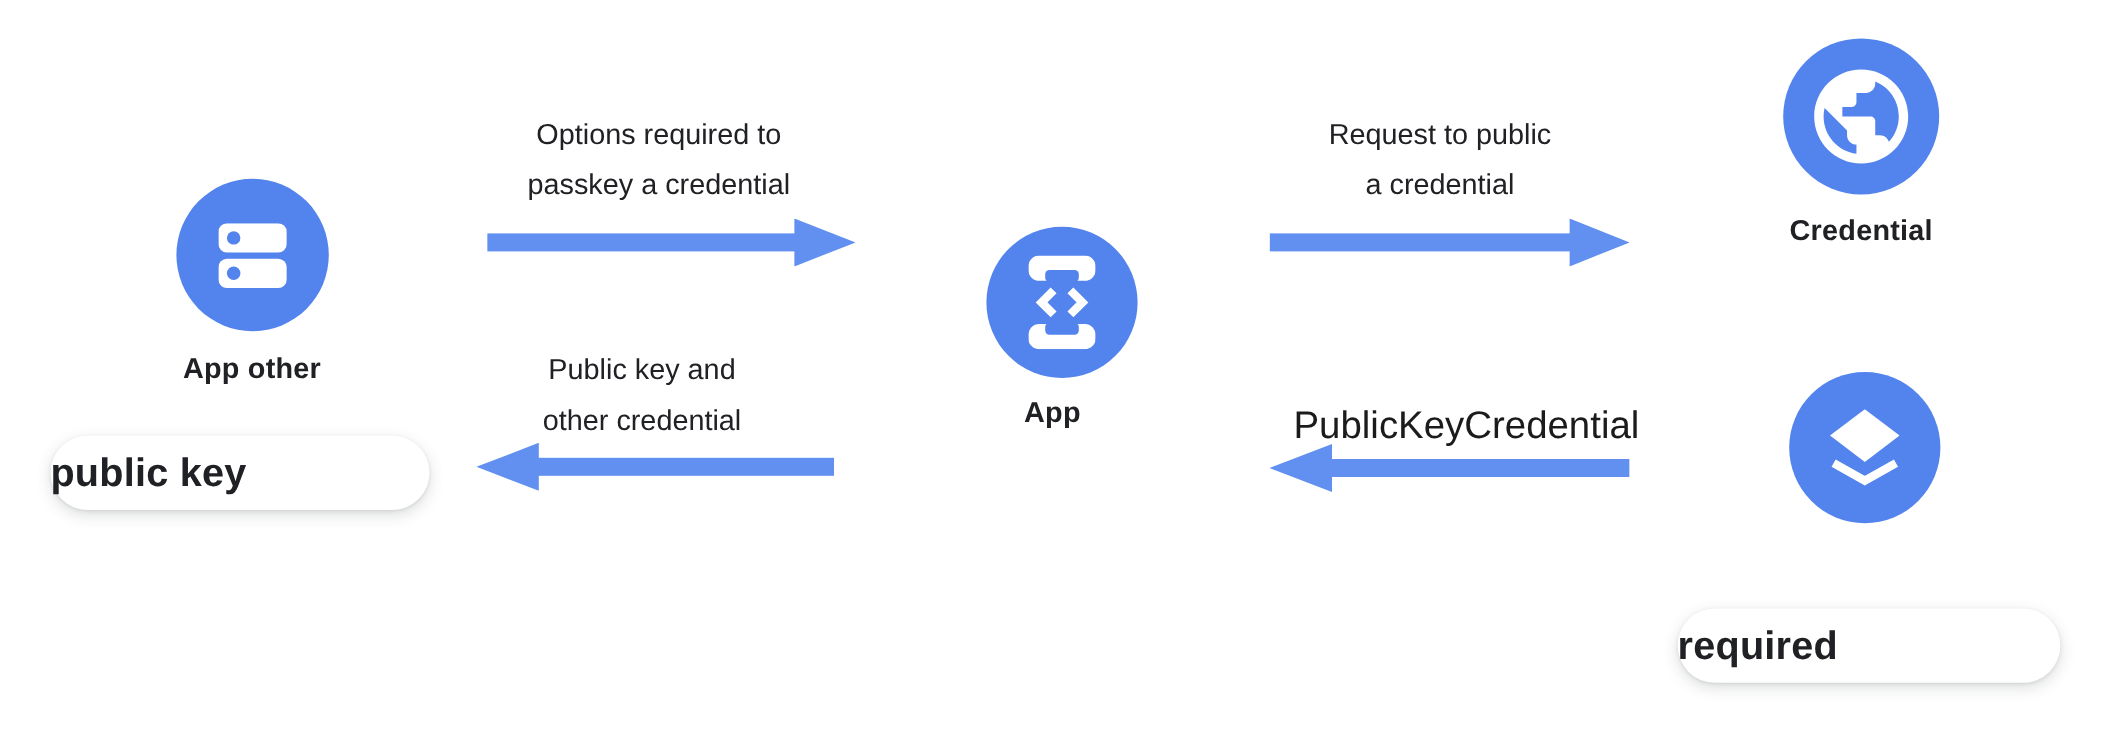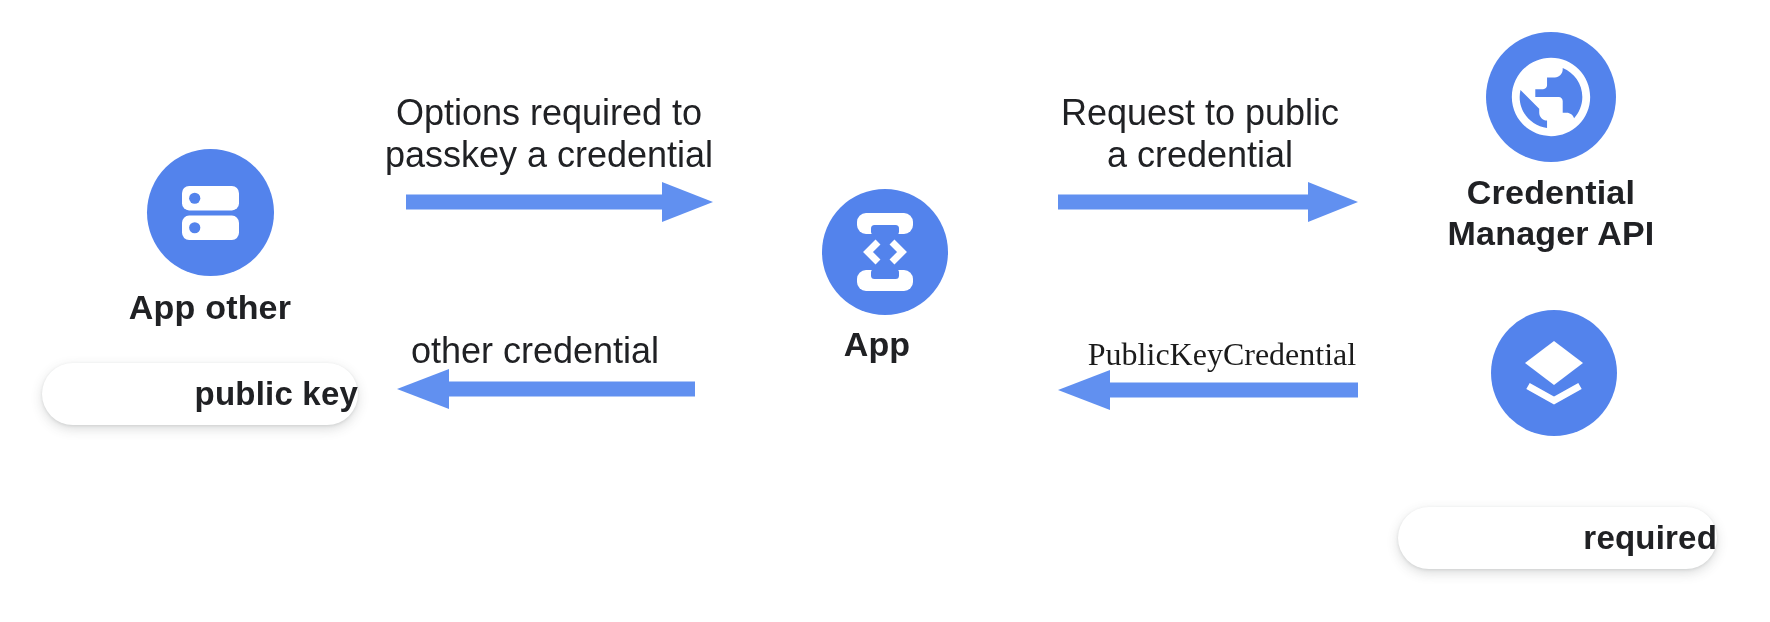--- a/index.html
+++ b/index.html
@@ -20,47 +20,47 @@
     position: absolute;
     border-radius: 50%;
     background: var(--node-blue, #5383EC);
     display: flex;
     align-items: center;
     justify-content: center;
   }
   .node-label {
     position: absolute;
     text-align: center;
-    font-size: 34px;
+    font-size: 24px;
     font-weight: 600;
     line-height: 41px;
     letter-spacing: 0.2px;
     color: var(--text, #202124);
   }
   .flow-label {
     position: absolute;
     text-align: center;
-    font-size: 36px;
+    font-size: 24px;
     font-weight: 400;
     line-height: 42px;
     color: var(--text, #202124);
   }
   .flow-label.mono {
-    font-family: Liberation Serif, serif;
+    font-family: Liberation Sans, sans-serif;
     font-size: 32px;
     line-height: 40px;
     color: #1B1B1B;
   }
   .pill {
     position: absolute;
     background: var(--badge-bg, #FFFFFF);
     border-radius: 999px;
     display: flex;
     align-items: center;
-    justify-content: flex-end;
+    justify-content: flex-start;
     font-size: 33px;
     font-weight: 600;
     letter-spacing: 0.2px;
     box-shadow: 0 1px 3px rgba(60,64,67,0.12), 0 4px 12px rgba(60,64,67,0.18);
     color: var(--text, #202124);
   }
   .arrow { position: absolute; }
   .arrow .shaft, .arrow .head { fill: var(--arrow-blue, #6190F0); }
   .icon-white { fill: #FFFFFF; }
   .icon-blue-fill { fill: var(--node-blue, #5383EC); }
@@ -96,21 +96,20 @@
   </div>
   <div class="node-label" style="left:777px; top:324px; width:200px;">App</div>
 
   <div class="circle" style="left:1486px; top:32px; width:130px; height:130px;">
     <svg width="94" height="94" viewBox="0 0 24 24">
       <path class="icon-white" d="M12 2C6.48 2 2 6.48 2 12s4.48 10 10 10 10-4.48 10-10S17.52 2 12 2zM4 12c0-.61.08-1.21.21-1.78L8.99 15v1c0 1.1.9 2 2 2v1.93C7.06 19.43 4 16.07 4 12zm13.89 5.4c-.26-.81-1-1.4-1.9-1.4h-1v-3c0-.55-.45-1-1-1h-6v-2h2c.55 0 1-.45 1-1V7h2c1.1 0 2-.9 2-2v-.41C17.92 5.77 20 8.65 20 12c0 2.08-.81 3.98-2.11 5.4z"></path>
     </svg>
   </div>
   <div class="node-label" style="left:1400px; top:172px; width:302px;">
     <span>Credential</span><br>
-    <span>Manager API</span>
   </div>
 
   <div class="circle" style="left:1491px; top:310px; width:126px; height:126px;">
     <svg width="58" height="64" viewBox="0 0 58 64">
       <path class="icon-white" d="M29 0 L58 22 L29 44 L0 22 Z"></path>
       <path class="icon-white-stroke" d="M3 45 L29 59.5 L55 45" stroke-width="7"></path>
     </svg>
   </div>
   <div class="pill" style="left:1398px; top:507px; width:319px; height:62px;">
     <span>required</span>
@@ -119,21 +118,21 @@
   <div class="flow-label" style="left:349px; top:92px; width:400px;">
     <span>Options required to</span><br>
     <span>passkey a credential</span>
   </div>
   <svg class="arrow" style="left:406px; top:182px;" width="307" height="40">
     <rect class="shaft" x="0" y="12.5" width="258" height="15"></rect>
     <polygon class="head" points="256,0 307,20 256,40"></polygon>
   </svg>
 
   <div class="flow-label" style="left:335px; top:288px; width:400px;">
-    <br>
+    <span>Public key and</span><br>
     <span>other credential</span>
   </div>
   <svg class="arrow" style="left:397px; top:369px;" width="298" height="40">
     <polygon class="head" points="52,0 0,20 52,40"></polygon>
     <rect class="shaft" x="50" y="12.5" width="248" height="15"></rect>
   </svg>
 
   <div class="flow-label" style="left:1000px; top:92px; width:400px;">
     <span>Request to public</span><br>
     <span>a credential</span>

